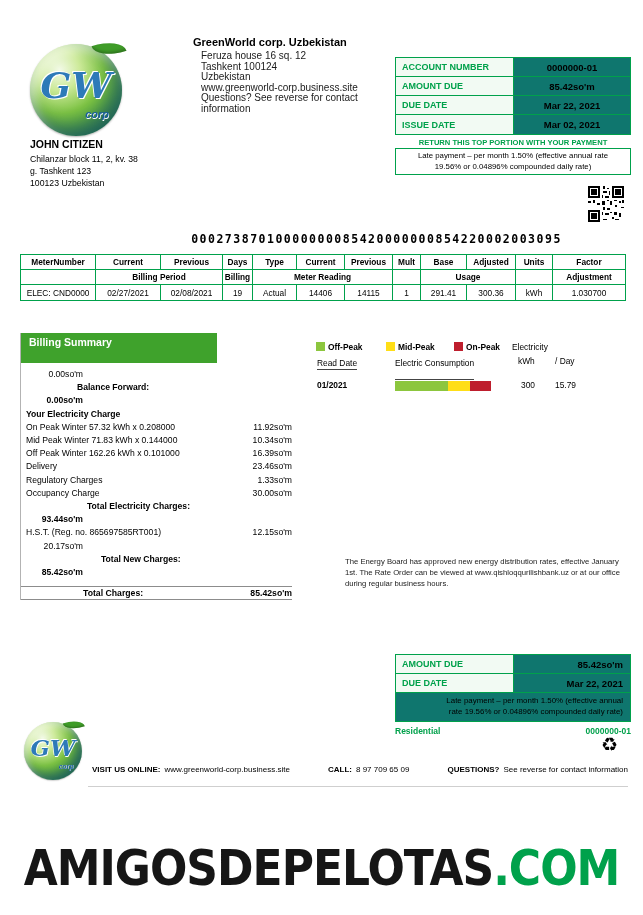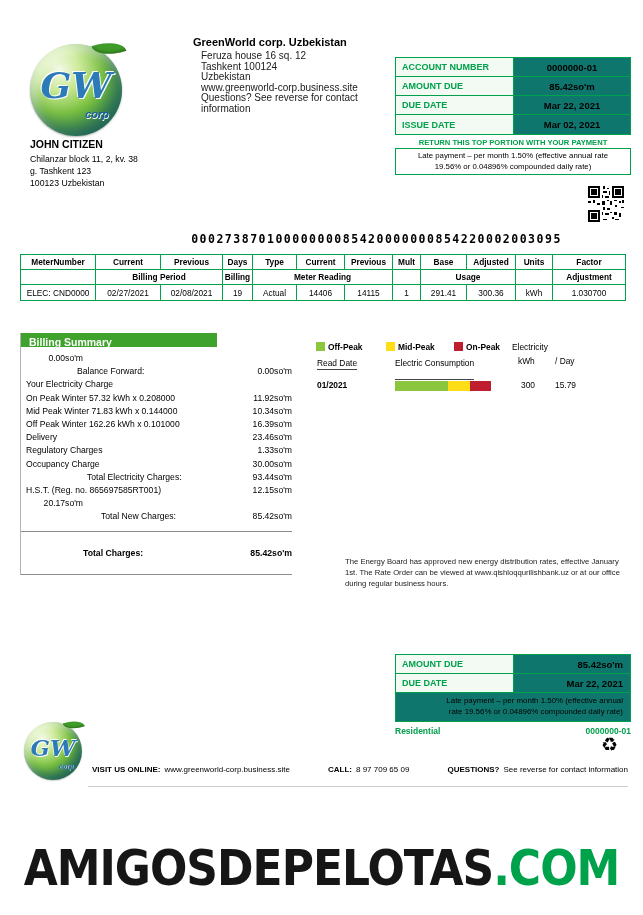--- a/index.html
+++ b/index.html
@@ -53,32 +53,32 @@
     font-family:"DejaVu Sans Mono", monospace; font-weight:bold; font-size:11.5px; letter-spacing:1.5px; }
 
   
   .meter { position:absolute; left:20px; top:254px; border-collapse:collapse; table-layout:fixed; }
   .meter th, .meter td { border:1px solid var(--green); font-size:8.3px; padding:2px 0; text-align:center; overflow:hidden; }
   .meter th { font-weight:bold; }
   .meter td { padding:2.5px 0; }
 
   
   .bs { left:20px; top:333px; width:272px; border-left:1px solid #b3b3b3; }
-  .bs-header { width:196px; height:14px; background:var(--sumbar); color:#fff; font-weight:bold;
+  .bs-header { width:196px; height:30px; background:var(--sumbar); color:#fff; font-weight:bold;
     font-size:10.5px; line-height:19px; padding-left:8px; }
   .bs-body { padding-top:5px; }
   .bs-row { display:flex; font-size:8.6px; line-height:13.2px; }
   .bs-row .lab { flex:1; padding-left:5px; }
   .bs-row .val { width:62px; text-align:right; }
-  .bs-row.bold { font-weight:normal; }
+  .bs-row.bold { font-weight:bold;flex-direction:column; }
   .bs-row.ind1 .lab { padding-left:56px; }
   .bs-row.ind2 .lab { padding-left:66px; }
   .bs-row.ind3 .lab { padding-left:80px; }
   .bs-total { display:flex; margin-top:7px; border-top:1px solid #8c8c8c; border-bottom:1px solid #8c8c8c;
-    padding:16px 0; font-weight:bold; font-size:8.7px; }
+    padding:1px 0; font-weight:bold; font-size:8.7px; }
   .bs-total .lab { flex:1; padding-left:62px; }
   .bs-total .val { width:62px; text-align:right; }
 
   
   .cons { left:315px; top:341px; width:318px; height:60px; }
   .leg-item { position:absolute; top:1px; font-size:8.4px; font-weight:bold; }
   .leg-sw { display:inline-block; width:9px; height:9px; margin-right:3px; vertical-align:-1px; }
   .elec-h { position:absolute; left:197px; top:1px; font-size:8.4px; }
   .kwh-h  { position:absolute; left:203px; top:15px; font-size:8.4px; }
   .day-h  { position:absolute; left:240px; top:15px; font-size:8.4px; }

